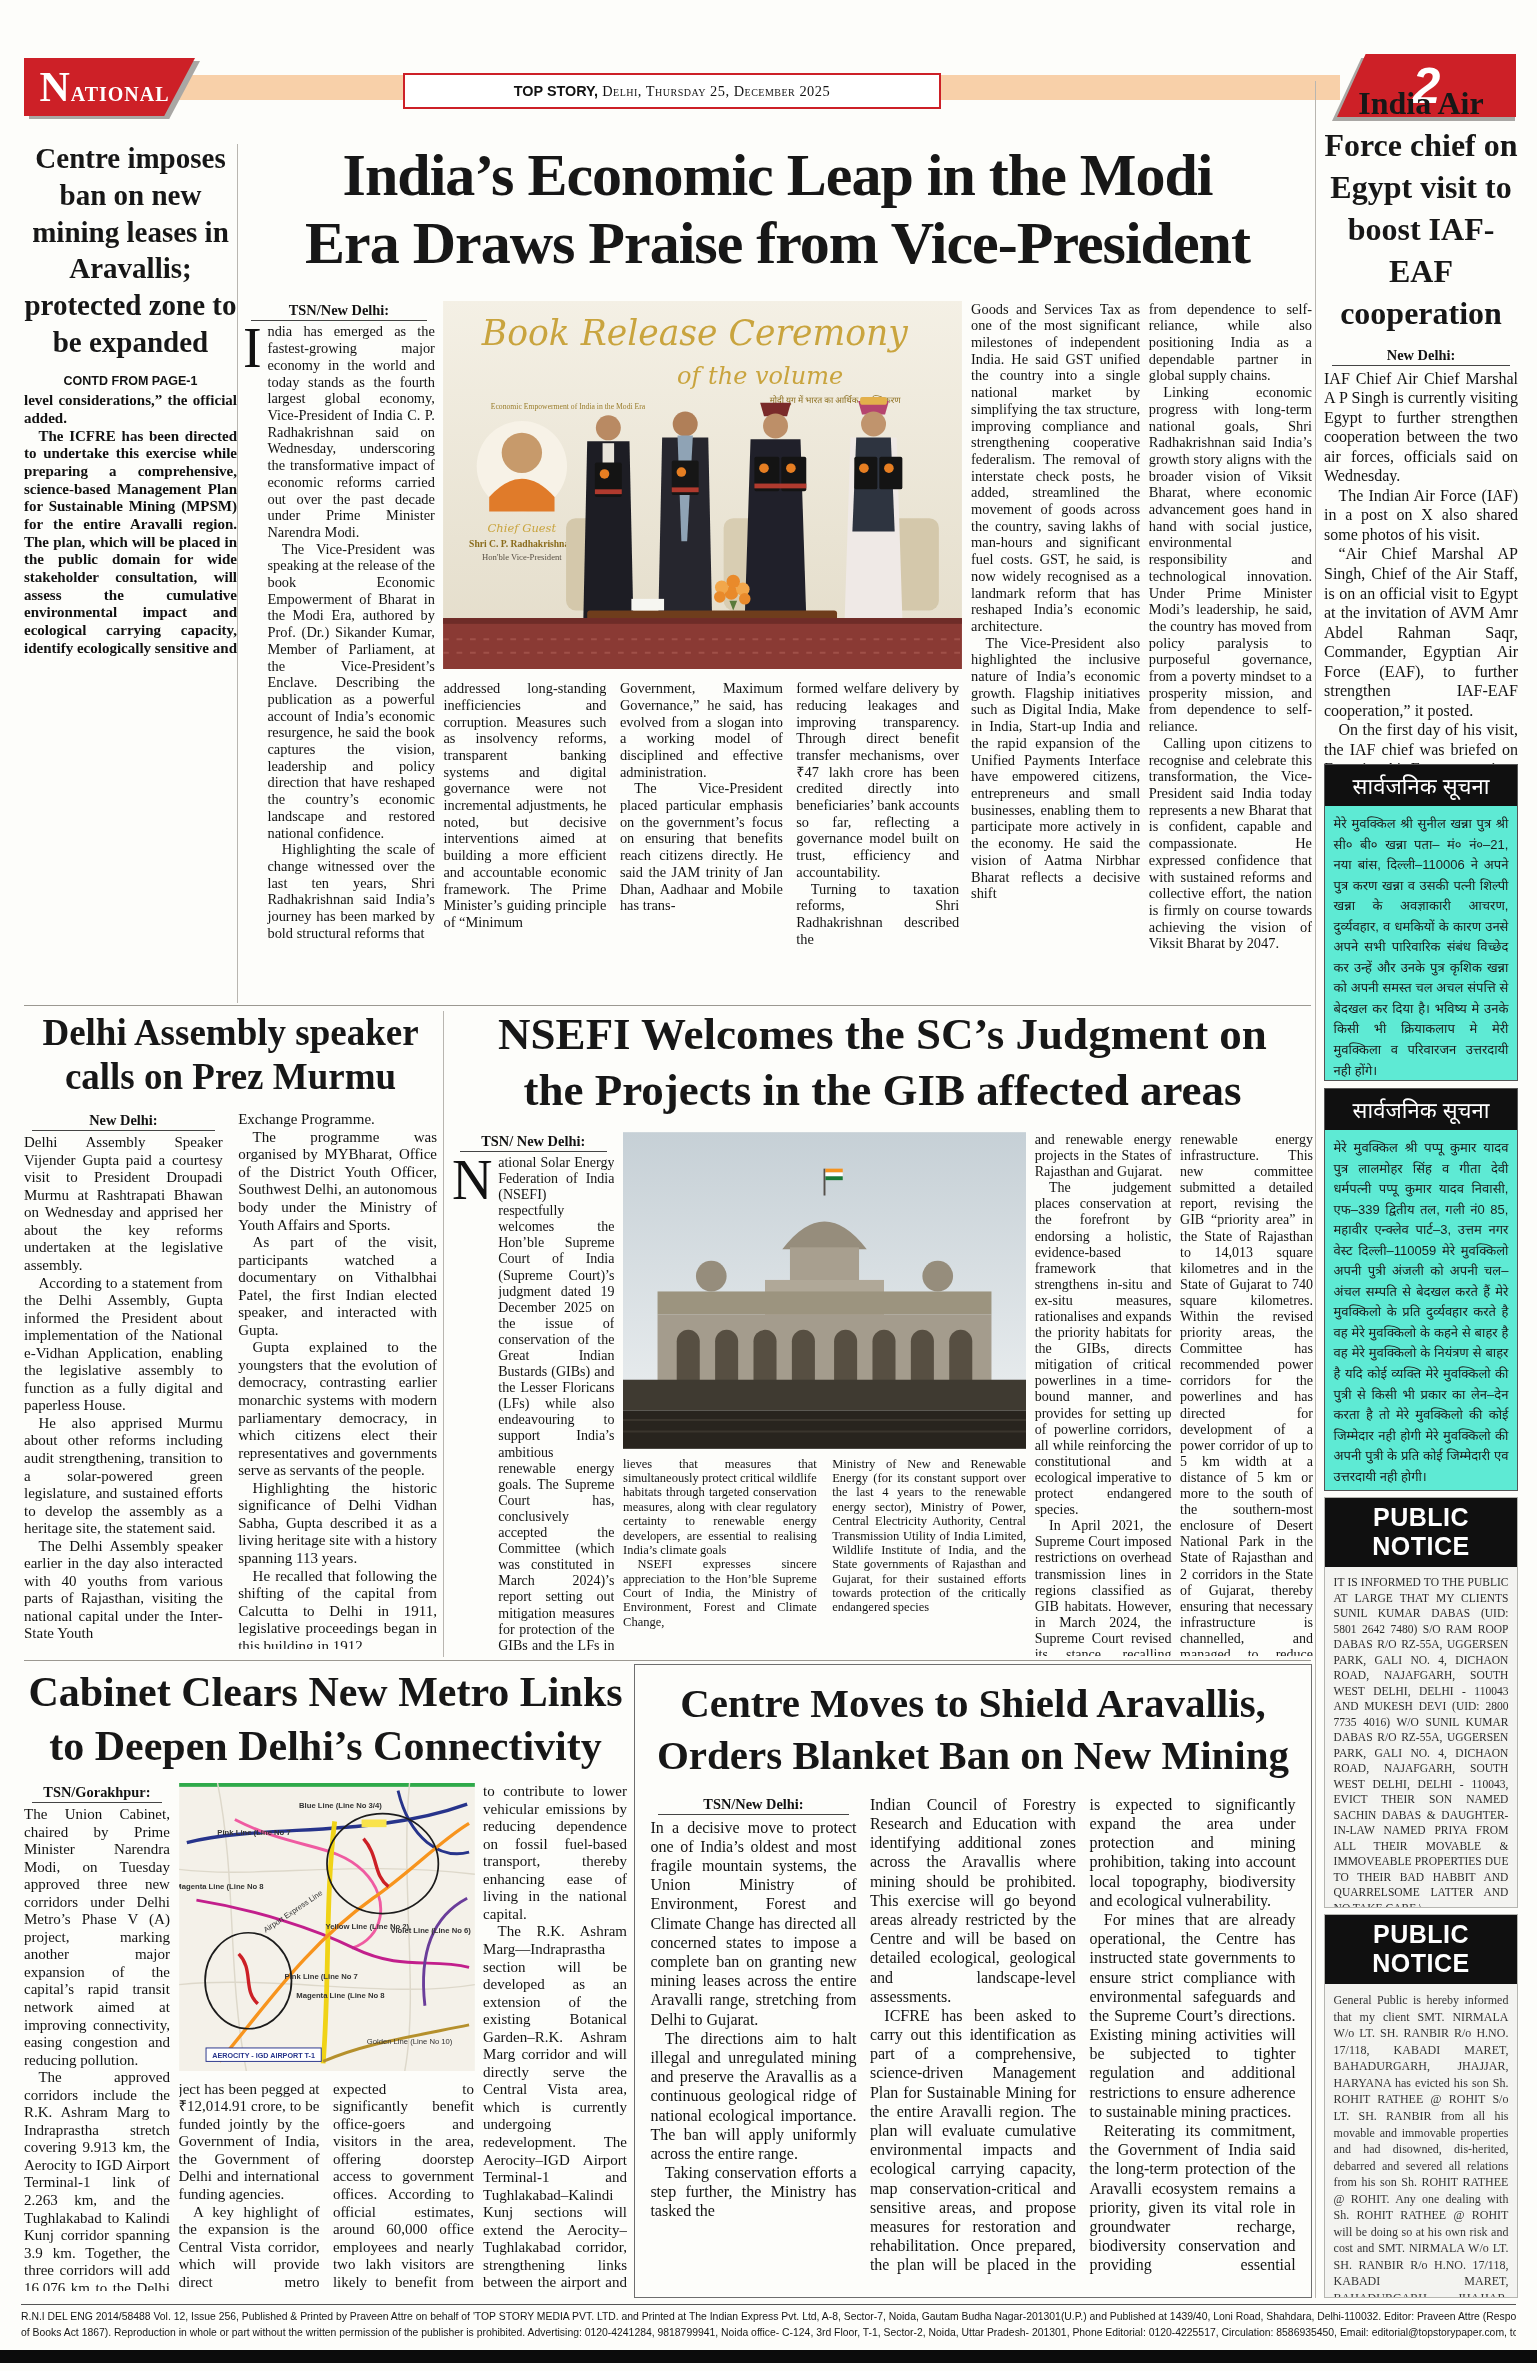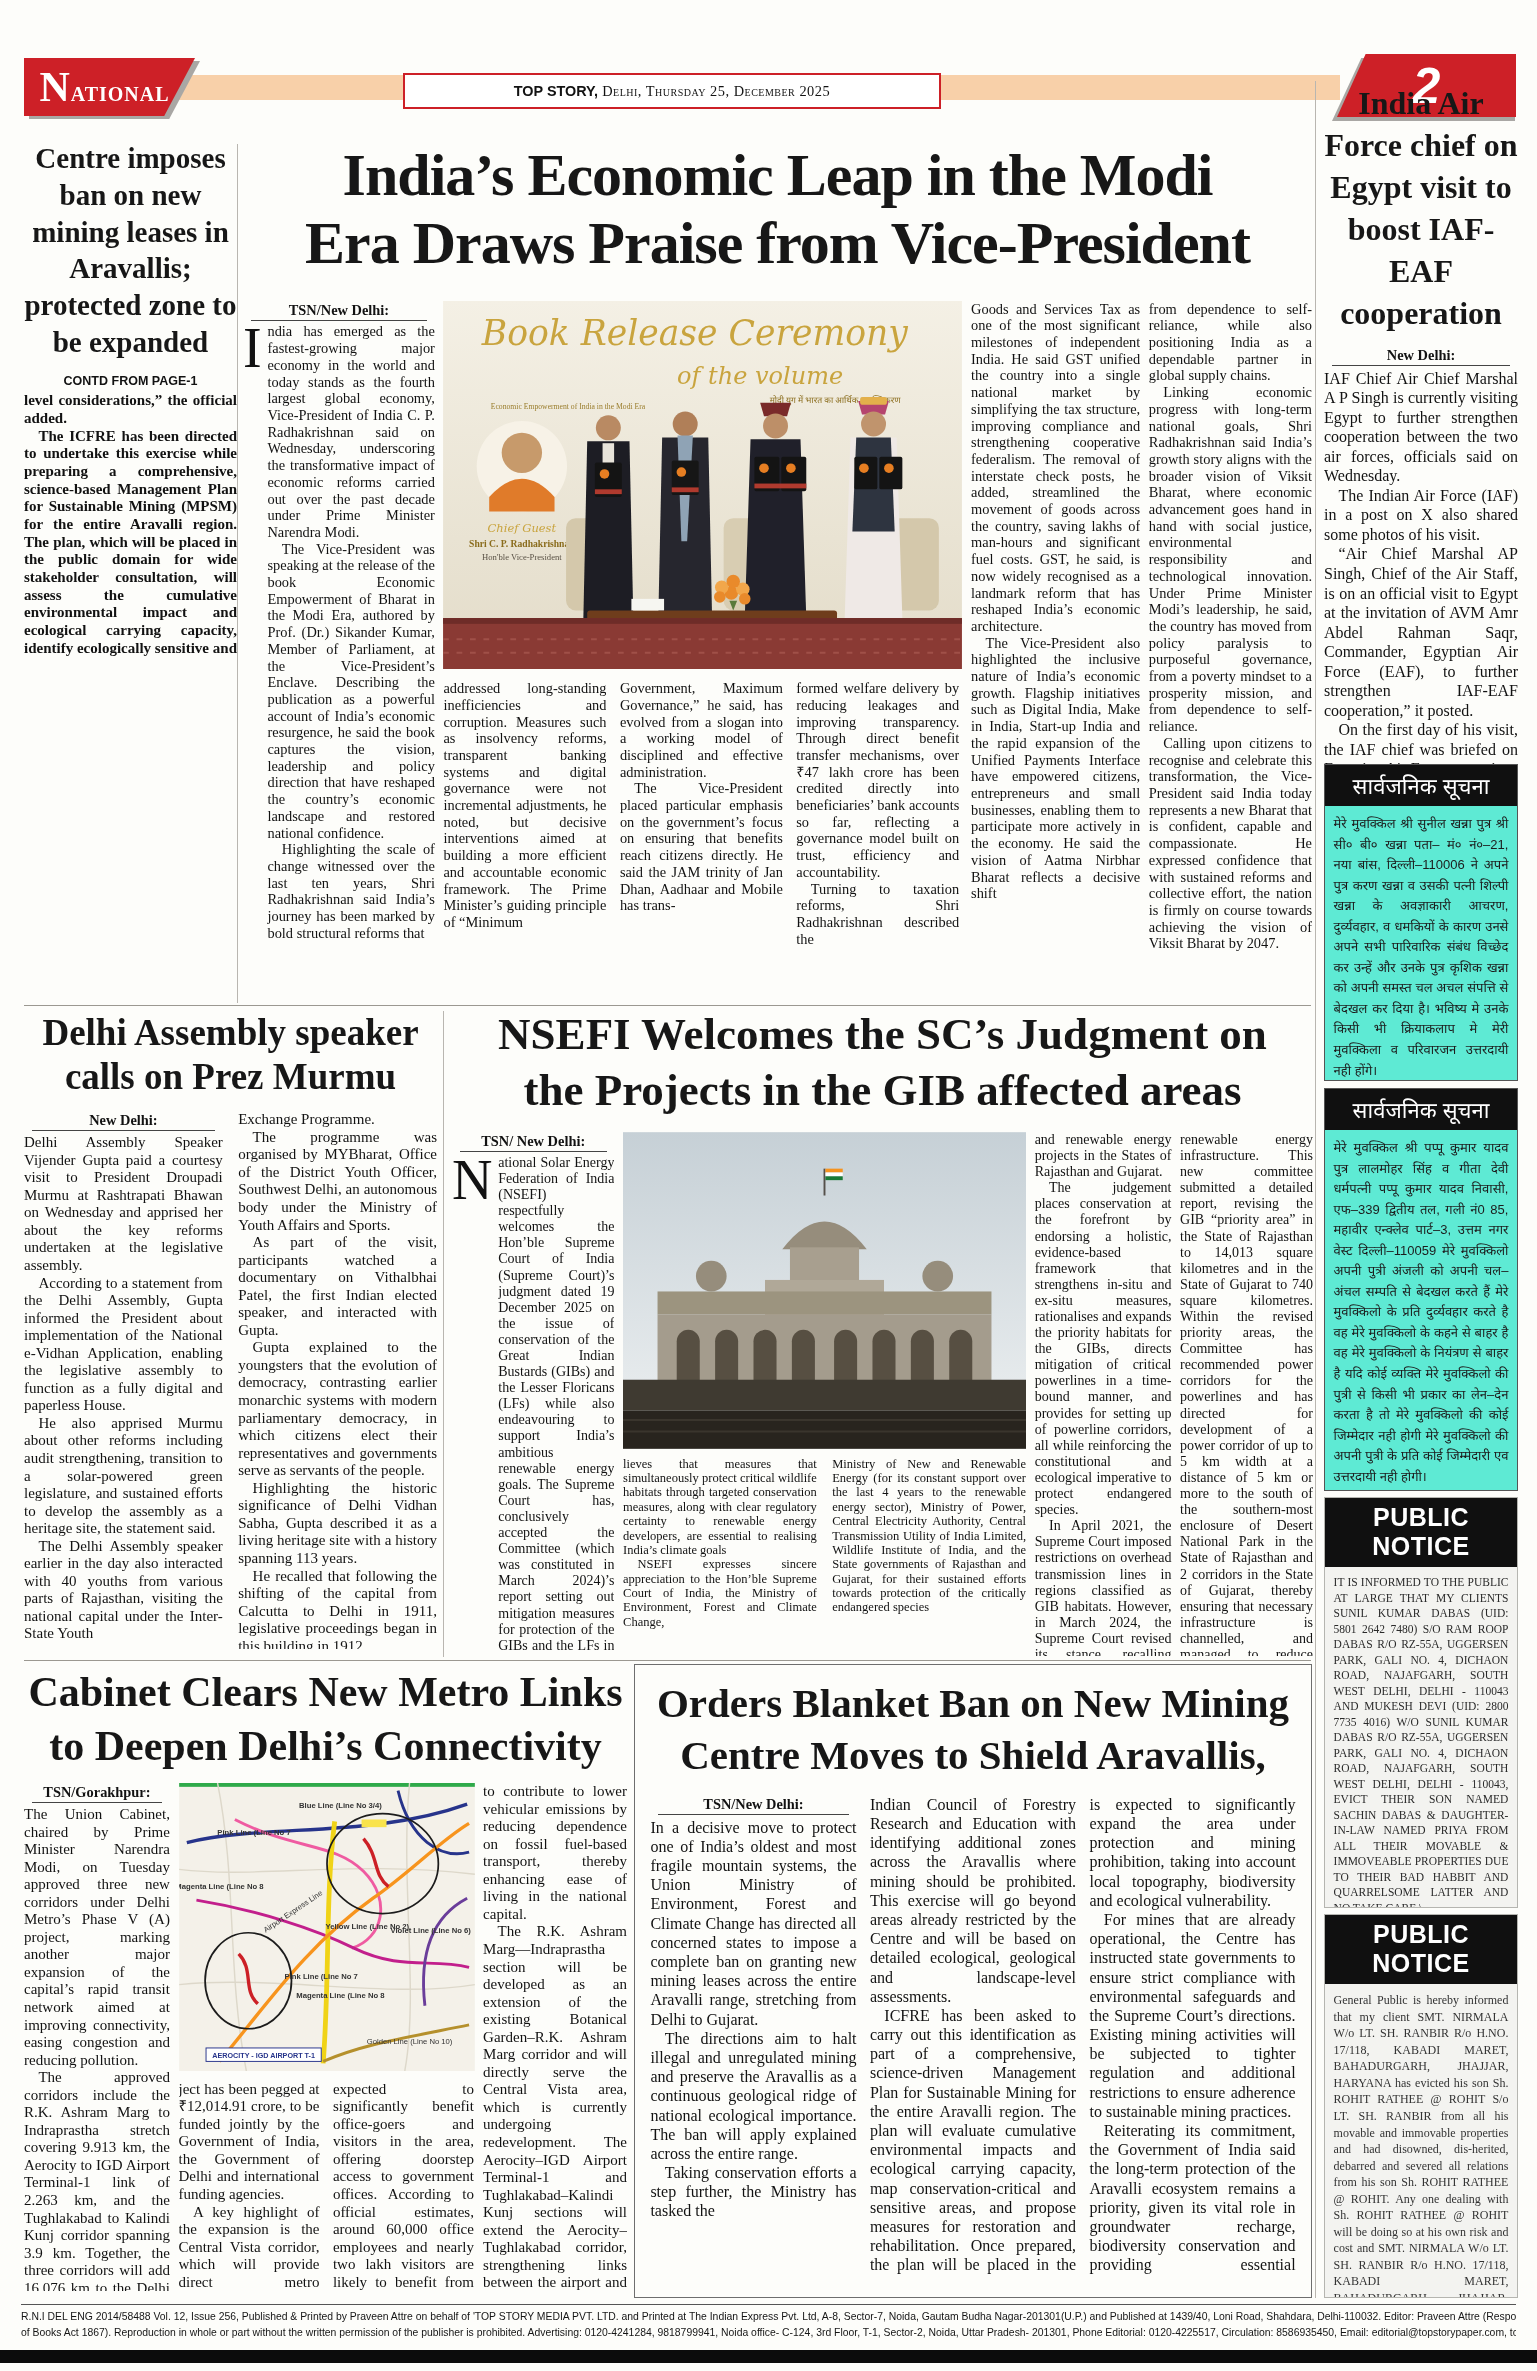--- a/index.html
+++ b/index.html
@@ -438,29 +438,29 @@
       </div>
       <div class="paras" style="width:144px; height:509px;">
           <p>to contribute to lower vehicular emissions by reducing dependence on fossil fuel-based transport, thereby enhancing ease of living in the national capital.</p>
           <p>The R.K. Ashram Marg—Indraprastha section will be developed as an extension of the existing Botanical Garden–R.K. Ashram Marg corridor and will directly serve the Central Vista area, which is currently undergoing redevelopment. The Aerocity–IGD Airport Terminal-1 and Tughlakabad–Kalindi Kunj sections will extend the Aerocity–Tughlakabad corridor, strengthening links between the airport and southern parts of Delhi, including areas such as Saket and Kalindi Kunj.</p>
         </div>
     </div>
   </div>
 
   <div class="abs" style="left:634px; top:1664px; width:678px; height:634px; border:1px solid #6e6e6e; padding:11.5px 15.4px;">
     <h2 class="hl hl-box">
+      <span style="display:block;">Centre Moves to Shield Aravallis,</span>
       <span style="display:block;">Orders Blanket Ban on New Mining</span>
-      <span style="display:block;">Centre Moves to Shield Aravallis,</span>
     </h2>
     <div class="cols bt-box" style="margin-top:13.4px; gap:13.4px; height:480px;">
       <div style="width:207px;">
         <div class="dl">TSN/New Delhi:</div>
         <div class="paras" style="height:455px;">
             <p>In a decisive move to protect one of India’s oldest and most fragile mountain systems, the Union Ministry of Environment, Forest and Climate Change has directed all concerned states to impose a complete ban on granting new mining leases across the entire Aravalli range, stretching from Delhi to Gujarat.</p>
-            <p>The directions aim to halt illegal and unregulated mining and preserve the Aravallis as a continuous geological ridge of national ecological importance. The ban will apply explained across the entire range.</p>
+            <p>The directions aim to halt illegal and unregulated mining and preserve the Aravallis as a continuous geological ridge of national ecological importance. The ban will apply uniformly across the entire range.</p>
             <p>Taking conservation efforts a step further, the Ministry has tasked the</p>
           </div>
       </div>
       <div class="paras" style="width:207px; height:480px;">
           <p>Indian Council of Forestry Research and Education with identifying additional zones across the Aravallis where mining should be prohibited. This exercise will go beyond areas already restricted by the Centre and will be based on detailed ecological, geological and landscape-level assessments.</p>
           <p>ICFRE has been asked to carry out this identification as part of a comprehensive, science-driven Management Plan for Sustainable Mining for the entire Aravalli region. The plan will evaluate cumulative environmental impacts and ecological carrying capacity, map conservation-critical and sensitive areas, and propose measures for restoration and rehabilitation. Once prepared, the plan will be placed in the public domain to invite feedback from stakeholders.</p>
         </div>
       <div class="paras" style="width:207px; height:480px;">
           <p>is expected to significantly expand the area under protection and mining prohibition, taking into account local topography, biodiversity and ecological vulnerability.</p>
           <p>For mines that are already operational, the Centre has instructed state governments to ensure strict compliance with environmental safeguards and the Supreme Court’s directions. Existing mining activities will be subjected to tighter regulation and additional restrictions to ensure adherence to sustainable mining practices.</p>

